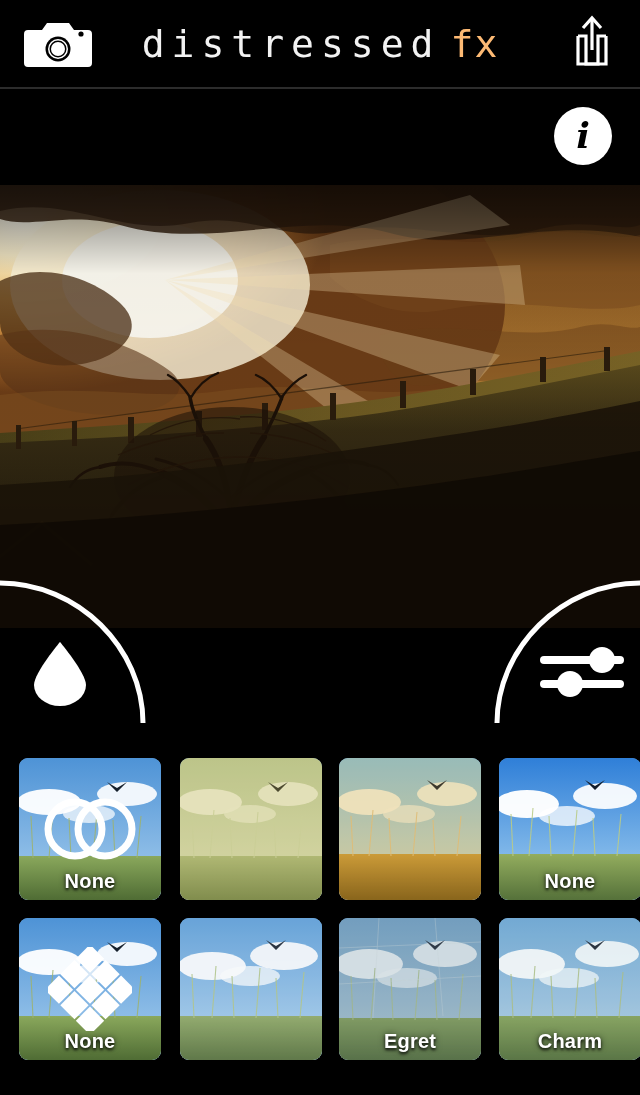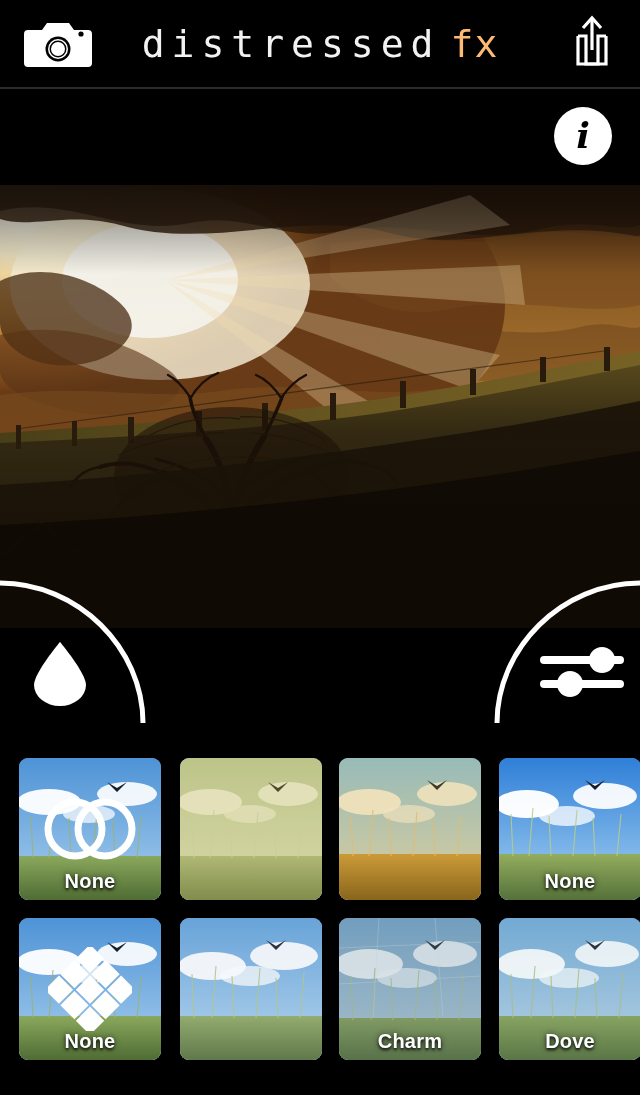--- a/index.html
+++ b/index.html
@@ -520,21 +520,21 @@
           </g>
           <g stroke="#cfd9dc" stroke-width="0.8" opacity=".45" fill="none">
             <path d="M0 30 L142 24"></path>
               <path d="M0 66 L142 58"></path>
               <path d="M40 0 L34 100"></path>
               <path d="M96 0 L104 98"></path>
           </g>
           <path d="M86 22 L96 28 L106 22 L96 32 Z" fill="#1a2330"></path>
         </svg>
         <div class="tint" style="background:rgba(150,170,185,0.18)"></div>
-        <div class="thumb-label">Charm</div>
+        <div class="thumb-label">Egret</div>
       </div>
 
       <div class="thumb" style="left:499px">
         <svg class="scene" viewBox="0 0 142 142" preserveAspectRatio="none">
           <defs>
             <linearGradient id="sky8" x1="0" y1="0" x2="0" y2="1">
                 <stop offset="0%" stop-color="#6aa6d4"></stop>
                 <stop offset="100%" stop-color="#b7d3e6"></stop>
               </linearGradient>
             <linearGradient id="grs8" x1="0" y1="0" x2="0" y2="1">
@@ -551,18 +551,18 @@
             <path d="M14 100 L12 56"></path>
               <path d="M32 100 L36 48"></path>
               <path d="M54 100 L52 58"></path>
             <path d="M76 100 L80 50"></path>
               <path d="M98 100 L96 60"></path>
               <path d="M120 100 L124 54"></path>
           </g>
           <path d="M86 22 L96 28 L106 22 L96 32 Z" fill="#18212e"></path>
         </svg>
         <div class="tint" style="background:rgba(180,195,205,0.12)"></div>
-        <div class="thumb-label">Dove</div>
+        <div class="thumb-label">Charm</div>
       </div>
     </div>
   </div>
 
 </div>
 
 </body></html>

